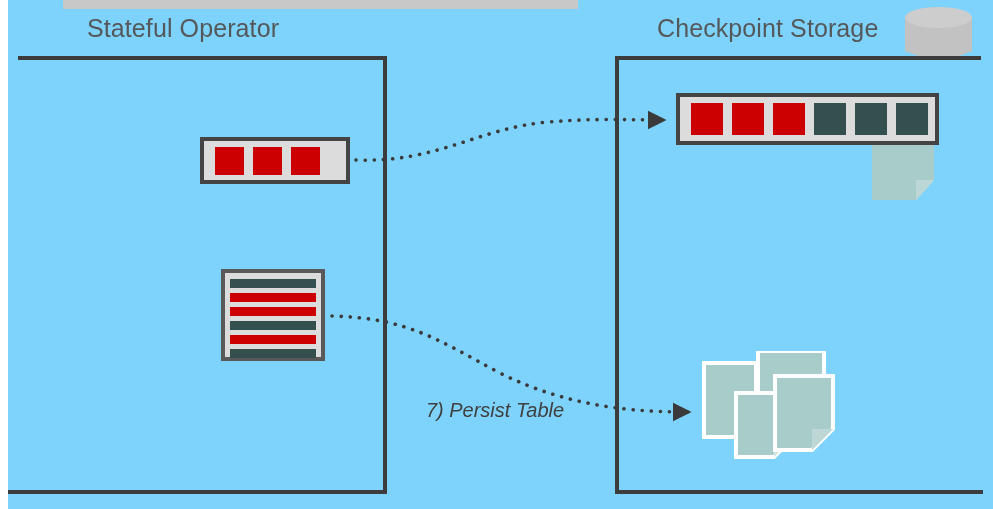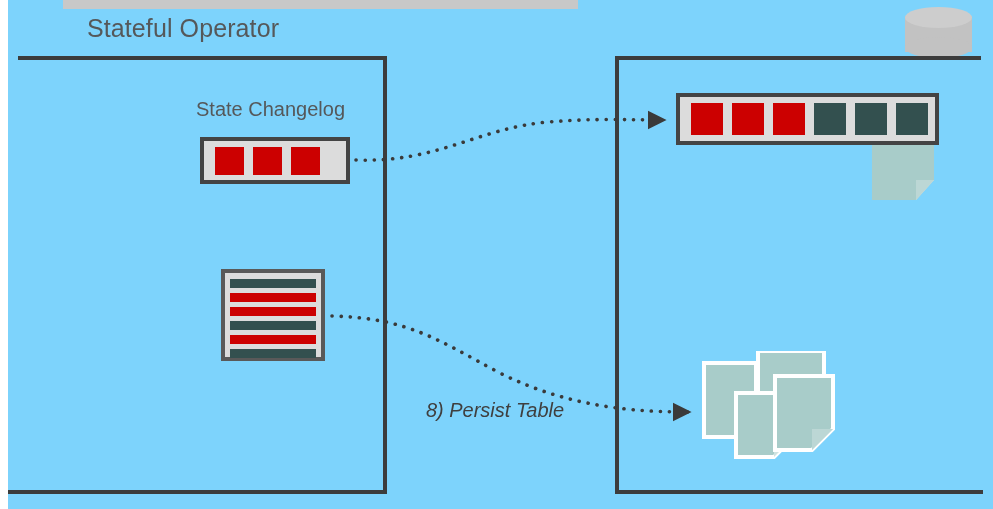--- a/index.html
+++ b/index.html
@@ -161,59 +161,59 @@
 </style>
 </head>
 <body>
 
 <div id="canvas">
 
   <div class="top-strip"></div>
 
   <div class="section-title" id="title-left">Stateful Operator</div>
 
+  <div class="section-title" id="title-right">Checkpoint Storage</div>
 
   <div class="cylinder">
     <div class="cyl-body"></div>
     <div class="cyl-bottom"></div>
     <div class="cyl-top"></div>
   </div>
 
   <div class="frame" id="frame-left">
     <div class="edge" style="left:10px; top:0px; width:369px; height:4px;"></div>
     <div class="edge" style="left:375px; top:0px; width:4px; height:438px;"></div>
     <div class="edge" style="left:0px; top:434px; width:379px; height:4px;"></div>
   </div>
 
   <div class="frame" id="frame-right">
     <div class="edge" style="left:0px; top:0px; width:366px; height:4px;"></div>
     <div class="edge" style="left:0px; top:0px; width:4px; height:438px;"></div>
     <div class="edge" style="left:0px; top:434px; width:368px; height:4px;"></div>
   </div>
 
-  <div class="caption" id="caption-changelog">State Changelog</div>
 
   <div class="changelog" id="changelog-left">
     <div class="cell red"></div>
     <div class="cell red"></div>
     <div class="cell red"></div>
   </div>
 
   <div id="state-table">
     <div class="row teal"></div>
     <div class="row red"></div>
     <div class="row red"></div>
     <div class="row teal"></div>
     <div class="row red"></div>
     <div class="row teal"></div>
   </div>
 
 
   <div id="annotation">
-    <div>8) Persist Table</div>
+    <div>7) Persist Table</div>
   </div>
 
   <div class="page" style="left:864px; top:128px;">
     <svg width="62" height="72" viewBox="0 0 62 72">
       <path d="M0,0 H62 V52 L44,72 H0 Z" fill="#a8ccc9"></path>
       <path d="M62,52 L44,52 L44,72 Z" fill="#cfe3e1"></path>
       <path d="M44,52 L44,72 L62,52 Z" fill="#bcd7d5"></path>
     </svg>
   </div>
 

